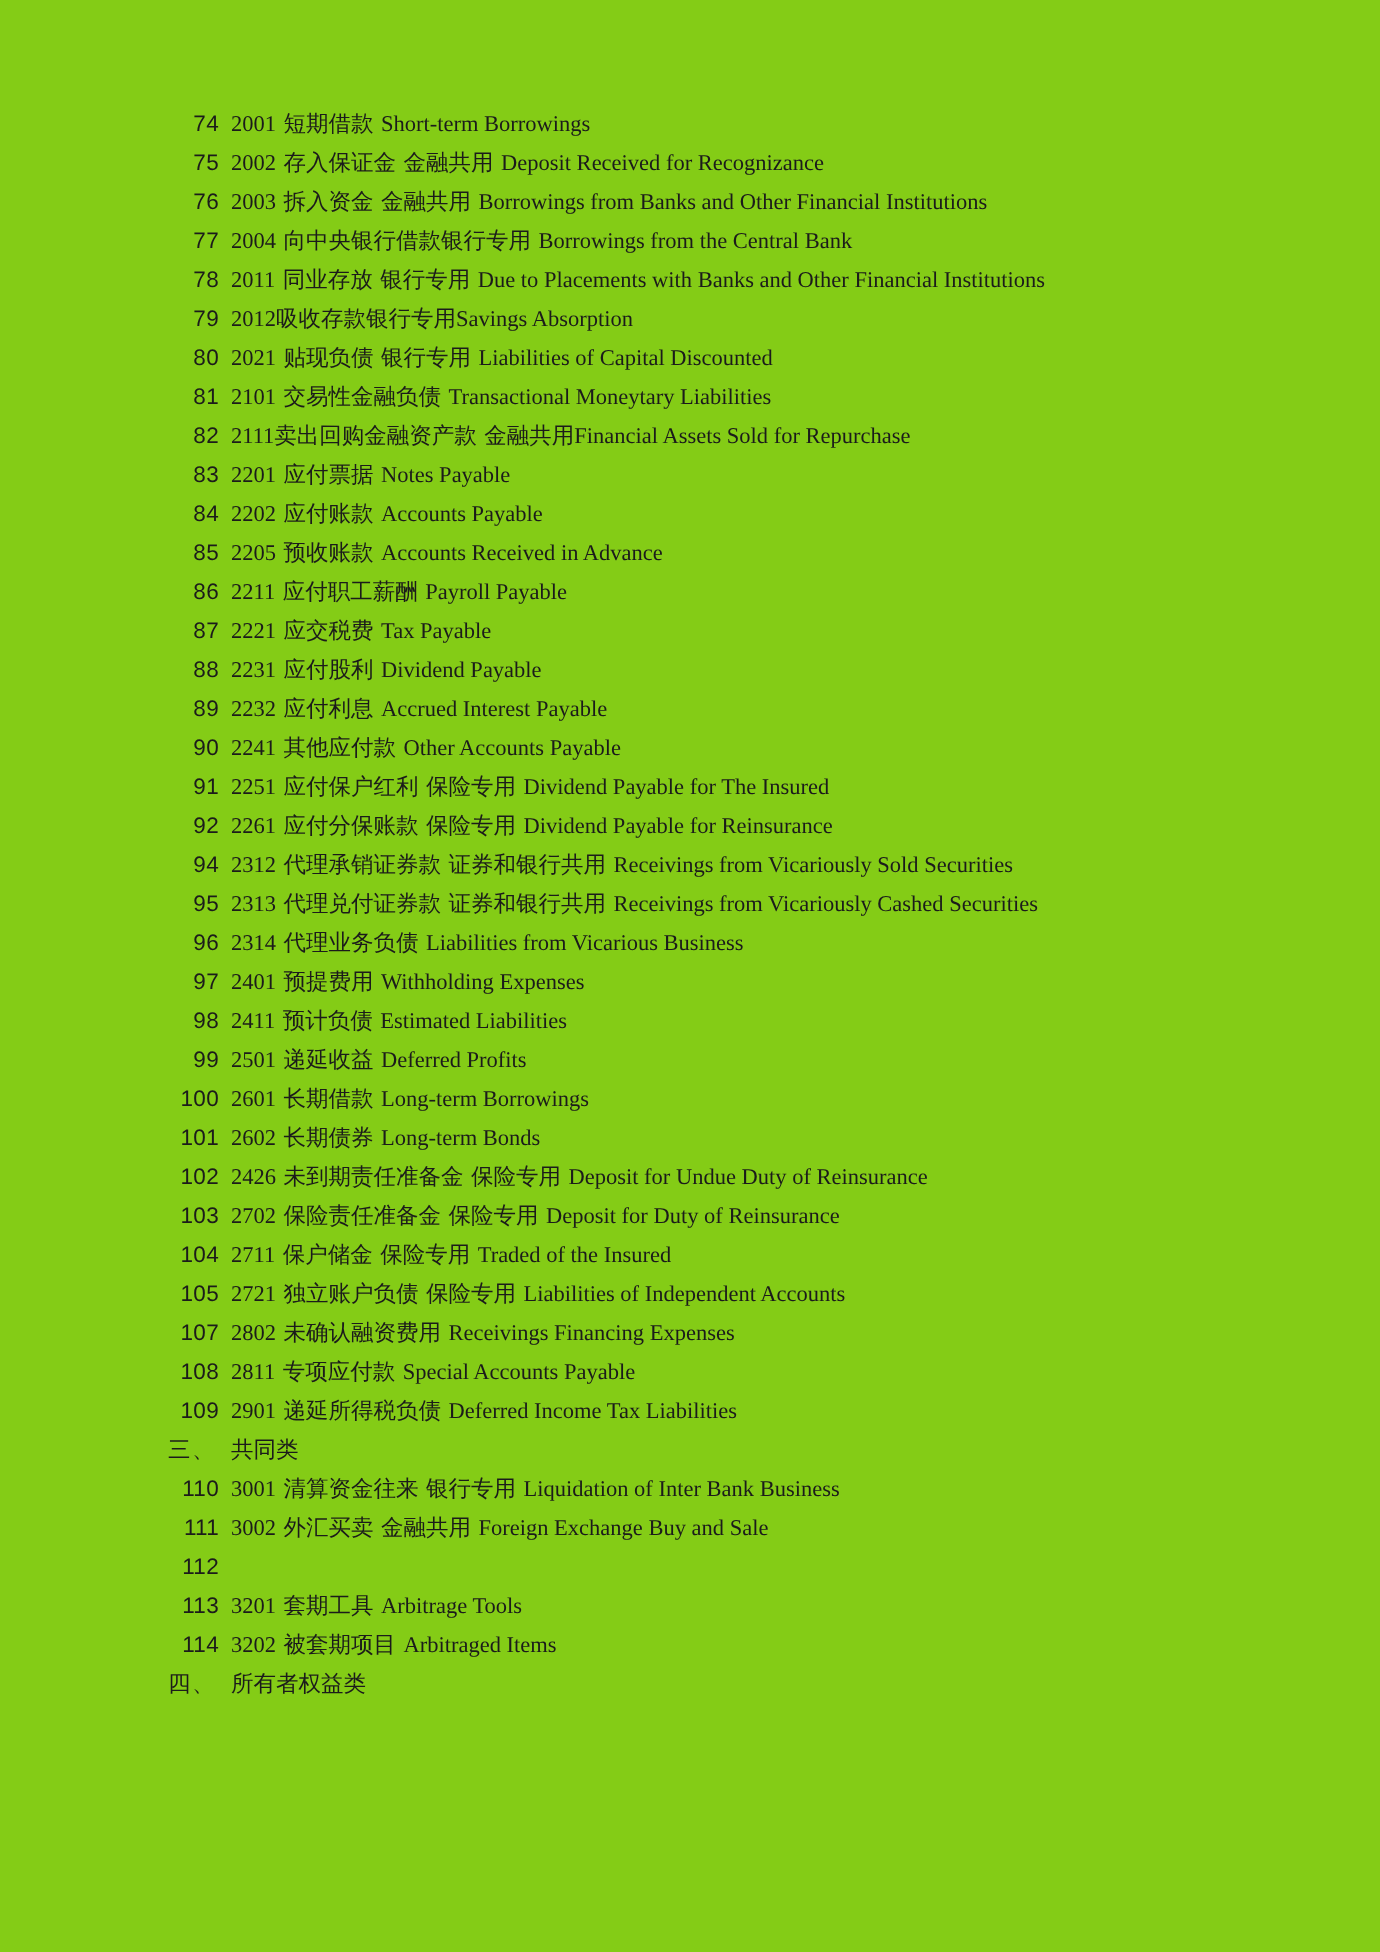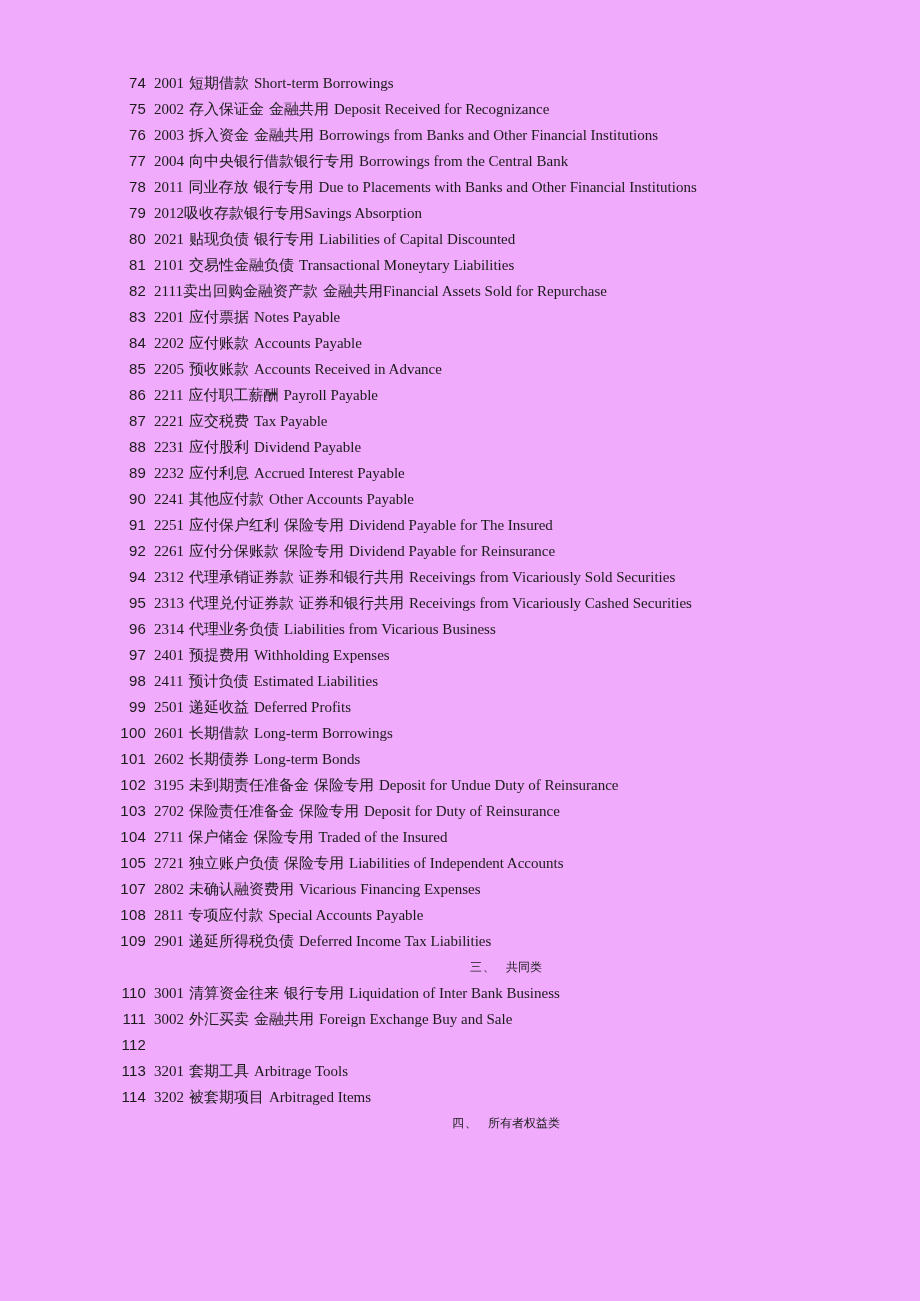--- a/index.html
+++ b/index.html
@@ -4,21 +4,21 @@
 <style>
   html, body {
     margin: 0;
     padding: 0;
     background: #ffffff;
   }
   .page {
     position: relative;
     width: 920px;
     height: 1301px;
-    background: #f0abfc;
+    background: #84cc16;
     overflow: hidden;
     font-family: "Liberation Sans", "DejaVu Sans", sans-serif;
     color: #1b1b1b;
   }
   .content {
     position: absolute;
     left: 110px;
     top: 70px;
     width: 790px;
   }
@@ -51,24 +51,23 @@
   .en {
     font-size: 15px;
   }
   .sp {
     display: inline-block;
     width: 5px;
   }
   .section-head {
     height: 26px;
     line-height: 26px;
-    font-size: 12px;
+    font-size: 15px;
     padding-left: 2px;
     white-space: nowrap;
-    text-align: center;
   }
   .section-head .sec-num {
     letter-spacing: 1px;
   }
   .section-head .sec-label {
     padding-left: 10px;
   }
 </style>
 </head>
 <body>
@@ -180,37 +179,37 @@
         <div class="row">
           <span class="row-num">100</span>
           <span class="row-body"><span class="code">2601</span><span class="sp"></span><span class="cn">长期借款</span><span class="sp"></span><span class="en">Long-term Borrowings</span></span>
         </div>
         <div class="row">
           <span class="row-num">101</span>
           <span class="row-body"><span class="code">2602</span><span class="sp"></span><span class="cn">长期债券</span><span class="sp"></span><span class="en">Long-term Bonds</span></span>
         </div>
         <div class="row">
           <span class="row-num">102</span>
-          <span class="row-body"><span class="code">3195</span><span class="sp"></span><span class="cn">未到期责任准备金</span><span class="sp"></span><span class="cn">保险专用</span><span class="sp"></span><span class="en">Deposit for Undue Duty of Reinsurance</span></span>
+          <span class="row-body"><span class="code">2426</span><span class="sp"></span><span class="cn">未到期责任准备金</span><span class="sp"></span><span class="cn">保险专用</span><span class="sp"></span><span class="en">Deposit for Undue Duty of Reinsurance</span></span>
         </div>
         <div class="row">
           <span class="row-num">103</span>
           <span class="row-body"><span class="code">2702</span><span class="sp"></span><span class="cn">保险责任准备金</span><span class="sp"></span><span class="cn">保险专用</span><span class="sp"></span><span class="en">Deposit for Duty of Reinsurance</span></span>
         </div>
         <div class="row">
           <span class="row-num">104</span>
           <span class="row-body"><span class="code">2711</span><span class="sp"></span><span class="cn">保户储金</span><span class="sp"></span><span class="cn">保险专用</span><span class="sp"></span><span class="en">Traded of the Insured</span></span>
         </div>
         <div class="row">
           <span class="row-num">105</span>
           <span class="row-body"><span class="code">2721</span><span class="sp"></span><span class="cn">独立账户负债</span><span class="sp"></span><span class="cn">保险专用</span><span class="sp"></span><span class="en">Liabilities of Independent Accounts</span></span>
         </div>
         <div class="row">
           <span class="row-num">107</span>
-          <span class="row-body"><span class="code">2802</span><span class="sp"></span><span class="cn">未确认融资费用</span><span class="sp"></span><span class="en">Vicarious Financing Expenses</span></span>
+          <span class="row-body"><span class="code">2802</span><span class="sp"></span><span class="cn">未确认融资费用</span><span class="sp"></span><span class="en">Receivings Financing Expenses</span></span>
         </div>
         <div class="row">
           <span class="row-num">108</span>
           <span class="row-body"><span class="code">2811</span><span class="sp"></span><span class="cn">专项应付款</span><span class="sp"></span><span class="en">Special Accounts Payable</span></span>
         </div>
         <div class="row">
           <span class="row-num">109</span>
           <span class="row-body"><span class="code">2901</span><span class="sp"></span><span class="cn">递延所得税负债</span><span class="sp"></span><span class="en">Deferred Income Tax Liabilities</span></span>
         </div>
       </div>

